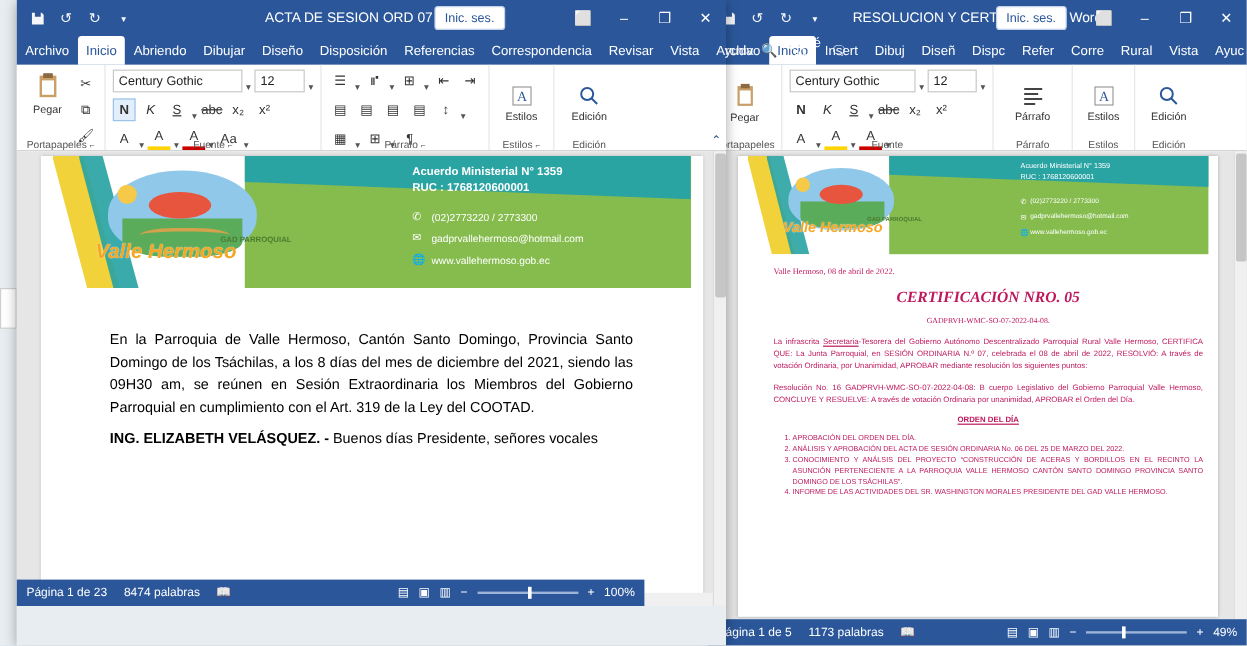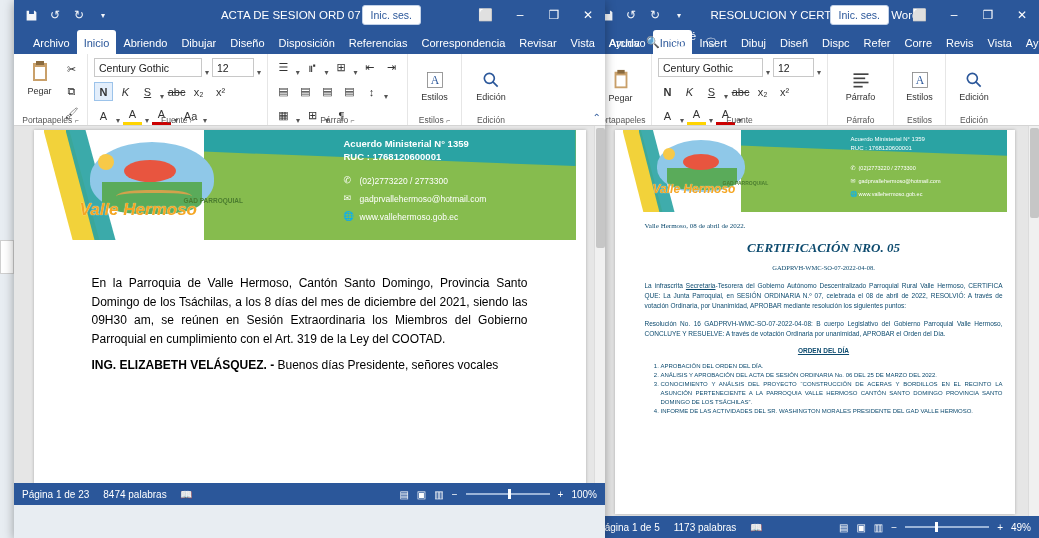--- a/index.html
+++ b/index.html
@@ -16,21 +16,21 @@
   .window { position: absolute; background: #fff; box-shadow: 0 2px 10px rgba(0,0,0,.35); }
   .titlebar { height: 30px; background: #2b579a; display: flex; align-items: center; color: #fff; position: relative; }
   .qat { display: flex; align-items: center; gap: 6px; padding-left: 8px; }
   .qat-btn { width: 18px; height: 18px; display: flex; align-items: center; justify-content: center; font-size: 12px; color: #fff; opacity: .95; }
   .title-text { position: absolute; left: 0; right: 0; text-align: center; font-size: 11.5px; pointer-events: none; }
   .winbtns { position: absolute; right: 0; top: 0; height: 30px; display: flex; }
   .winbtn { width: 34px; height: 30px; display: flex; align-items: center; justify-content: center; font-size: 12px; color: #fff; }
   .signin { position: absolute; background: #fff; color: #2b579a; font-size: 10.5px; border-radius: 3px; padding: 3px 8px; border: 1px solid #c3d2e8; }
 
   
-  .tabs { height: 24px; background: #2b579a; display: flex; align-items: stretch; color: #fff; font-size: 11px; padding-left: 12px; text-align: center; }
+  .tabs { height: 24px; background: #2b579a; display: flex; align-items: stretch; color: #fff; font-size: 11px; padding-left: 0; text-align: center; }
   .tab { padding: 3px 7px 0 7px; line-height: 20px; white-space: nowrap; }
   .tab.active { background: #fff; color: #2b579a; border-top-left-radius: 3px; border-top-right-radius: 3px; }
   .tabs-right { margin-left: auto; display: flex; align-items: center; gap: 8px; padding-right: 6px; font-size: 11px; }
 
   
   .ribbon { background: #fff; border-bottom: 1px solid #d4d4d4; display: flex; position: relative; }
   .rgroup { position: relative; padding: 4px 6px 12px 6px; border-right: 1px solid #e6e6e6; display: flex; flex-direction: column; }
   .rgroup-label { position: absolute; bottom: 0; left: 0; right: 0; text-align: center; font-size: 8.5px; color: #555; }
   .rrow { display: flex; align-items: flex-end; gap: 3px; }
   .big-btn { width: 44px; display: flex; flex-direction: column; align-items: center; font-size: 9px; color: #333; gap: 2px; }
@@ -108,21 +108,21 @@
 
     <div class="tabs">
       <div class="tab">Archivo</div>
       <div class="tab active">Inicio</div>
       <div class="tab">Insert</div>
       <div class="tab">Dibuj</div>
       <div class="tab">Diseñ</div>
       <div class="tab">Dispc</div>
       <div class="tab">Refer</div>
       <div class="tab">Corre</div>
-      <div class="tab">Revis</div>
+      <div class="tab">Rural</div>
       <div class="tab">Vista</div>
       <div class="tab">Ayuc</div>
 
     </div>
 
     <div class="ribbon" style="height:72px;">
       <div class="rgroup" style="width:62px; align-items:center; justify-content:center;">
         <div class="big-btn">
           <svg width="22" height="22" viewBox="0 0 24 24">
               <rect x="5" y="3" width="14" height="18" fill="#c9a06a"></rect>
@@ -213,21 +213,21 @@
           <div class="lh-contact" style="left:228px; top:6px; font-size:6px;">Acuerdo Ministerial N° 1359</div>
           <div class="lh-contact" style="left:228px; top:15px; font-size:6px;">RUC : 1768120600001</div>
           <div class="lh-contact" style="left:236px; top:35px; font-size:5.5px;">(02)2773220 / 2773300</div>
           <div class="lh-contact" style="left:236px; top:48px; font-size:5.5px;">gadprvallehermoso@hotmail.com</div>
           <div class="lh-contact" style="left:236px; top:61px; font-size:5.5px;">www.vallehermoso.gob.ec</div>
           <div style="position:absolute; left:228px; top:34px; color:#fff; font-size:6px;">✆</div>
           <div style="position:absolute; left:228px; top:47px; color:#fff; font-size:6px;">✉</div>
           <div style="position:absolute; left:228px; top:60px; color:#fff; font-size:6px;">🌐</div>
         </div>
 
-        <div style="padding:10px 12px 0 30px; color:#0c4a6e;">
+        <div style="padding:10px 12px 0 30px; color:#be185d;">
           <div class="p" style="font-size:7px; font-family:'Liberation Serif', serif;">Valle Hermoso, 08 de abril de 2022.</div>
           <div class="p center" style="font-size:13px; font-weight:bold; font-style:italic; font-family:'Liberation Serif', serif; margin-top:10px;">CERTIFICACIÓN NRO. 05</div>
           <div class="p center" style="font-size:6.5px; font-family:'Liberation Serif', serif; margin-bottom:10px;">GADPRVH-WMC-SO-07-2022-04-08.</div>
           <div class="p justify" style="font-size:6.5px; line-height:1.55;"><span>La infrascrita </span><span class="u">Secretaria</span><span>-Tesorera del Gobierno Autónomo Descentralizado Parroquial Rural Valle Hermoso, CERTIFICA QUE:  La Junta Parroquial, en SESIÓN  ORDINARIA  N.º 07, celebrada el 08 de abril de 2022, RESOLVIÓ:  A través de votación Ordinaria, por Unanimidad, APROBAR mediante resolución los siguientes puntos:</span></div>
           <div class="p justify" style="font-size:6.5px; line-height:1.55;">Resolución  No. 16 GADPRVH-WMC-SO-07-2022-04-08: B cuerpo Legislativo del Gobierno Parroquial Valle Hermoso, CONCLUYE Y RESUELVE:  A través de votación Ordinaria por unanimidad, APROBAR  el Orden del Día.</div>
           <div class="p center u" style="font-size:6.5px; font-weight:bold; margin:8px 0;">ORDEN  DEL  DÍA</div>
           <ol style="margin:0; padding-left:16px; font-size:6px; line-height:1.5; text-align:justify;">
             <li>APROBACIÓN DEL ORDEN DEL DÍA.</li>
             <li>ANÁLISIS Y APROBACIÓN DEL ACTA DE SESIÓN ORDINARIA No. 06 DEL 25 DE MARZO DEL 2022.</li>
             <li>CONOCIMIENTO Y ANÁLSIS DEL PROYECTO “CONSTRUCCIÓN DE ACERAS Y BORDILLOS EN EL RECINTO  LA ASUNCIÓN PERTENECIENTE  A  LA PARROQUIA VALLE HERMOSO CANTÓN SANTO DOMINGO PROVINCIA SANTO DOMINGO DE LOS TSÁCHILAS”.</li>
@@ -435,21 +435,21 @@
       </div>
 
       <div class="vscroll">
         <div class="vthumb" style="top:2px; height:120px;"></div>
       </div>
       <div class="hscroll">
         <div class="hthumb" style="left:40px; width:480px;"></div>
       </div>
     </div>
 
-    <div class="statusbar" style="position:absolute; left:0; bottom:33px; width:591px;">
+    <div class="statusbar" style="position:absolute; left:0; bottom:33px; width:523px;">
       <span>Página 1 de 23</span>
       <span>8474 palabras</span>
       <span>📖</span>
       <div class="right">
         <span>▤</span>
         <span>▣</span>
         <span>▥</span>
         <span>−</span>
         <div class="zoom-track">
             <div class="zoom-knob" style="left:42px;"></div>

